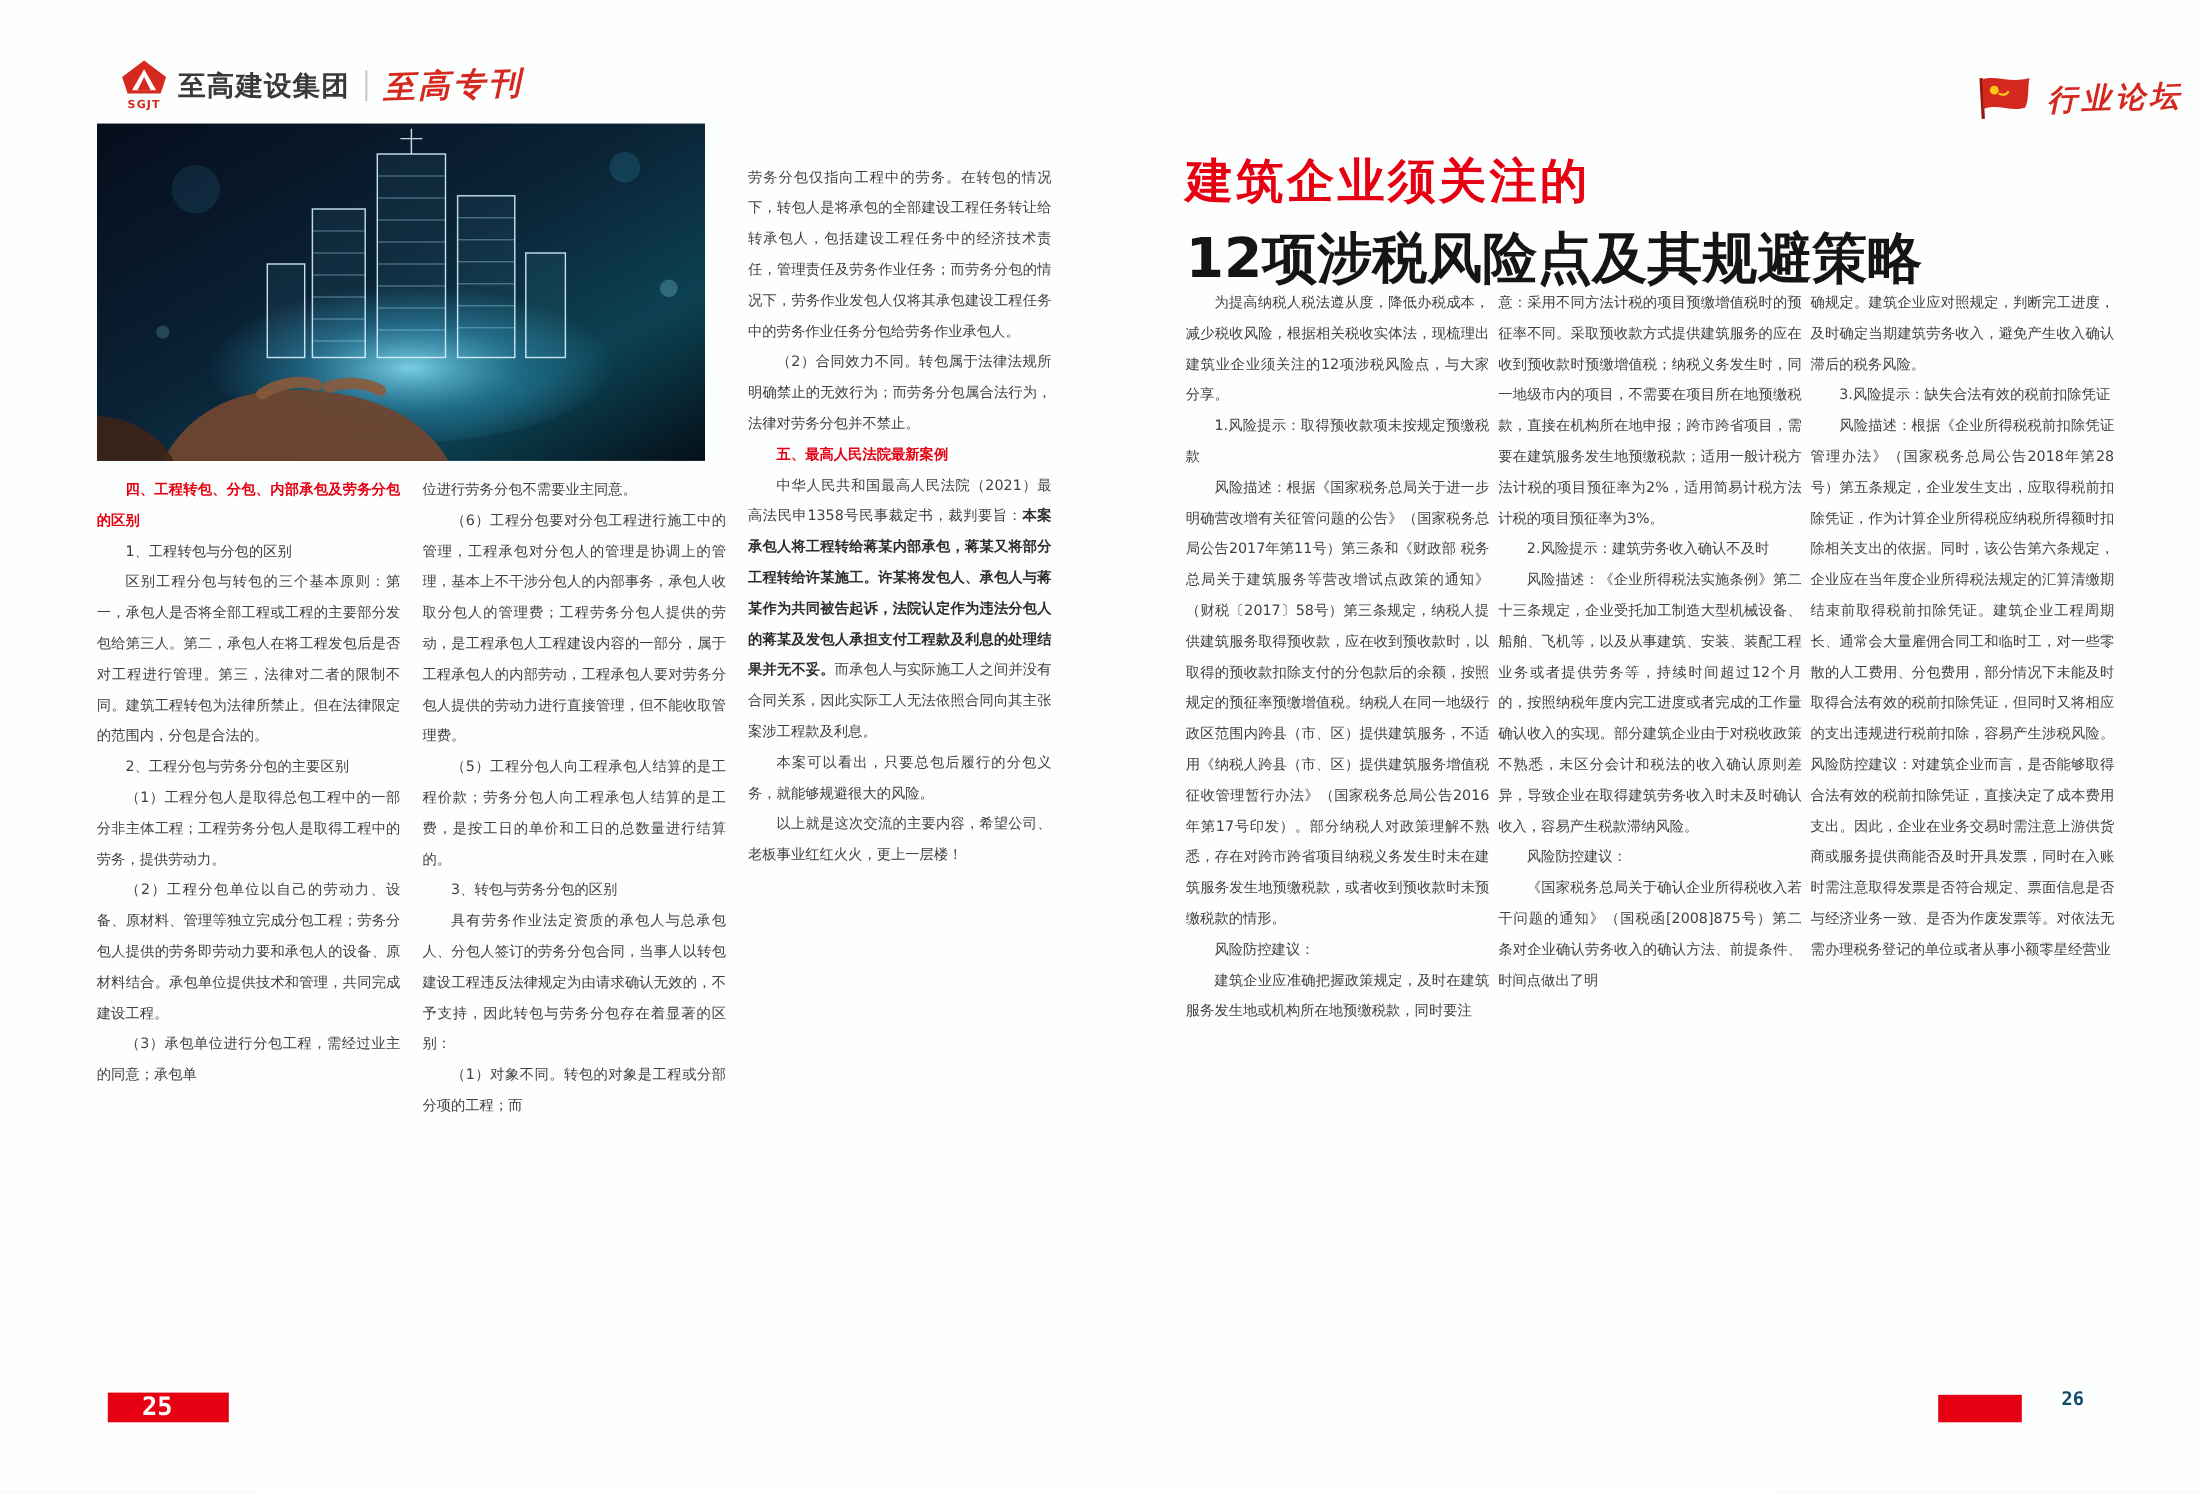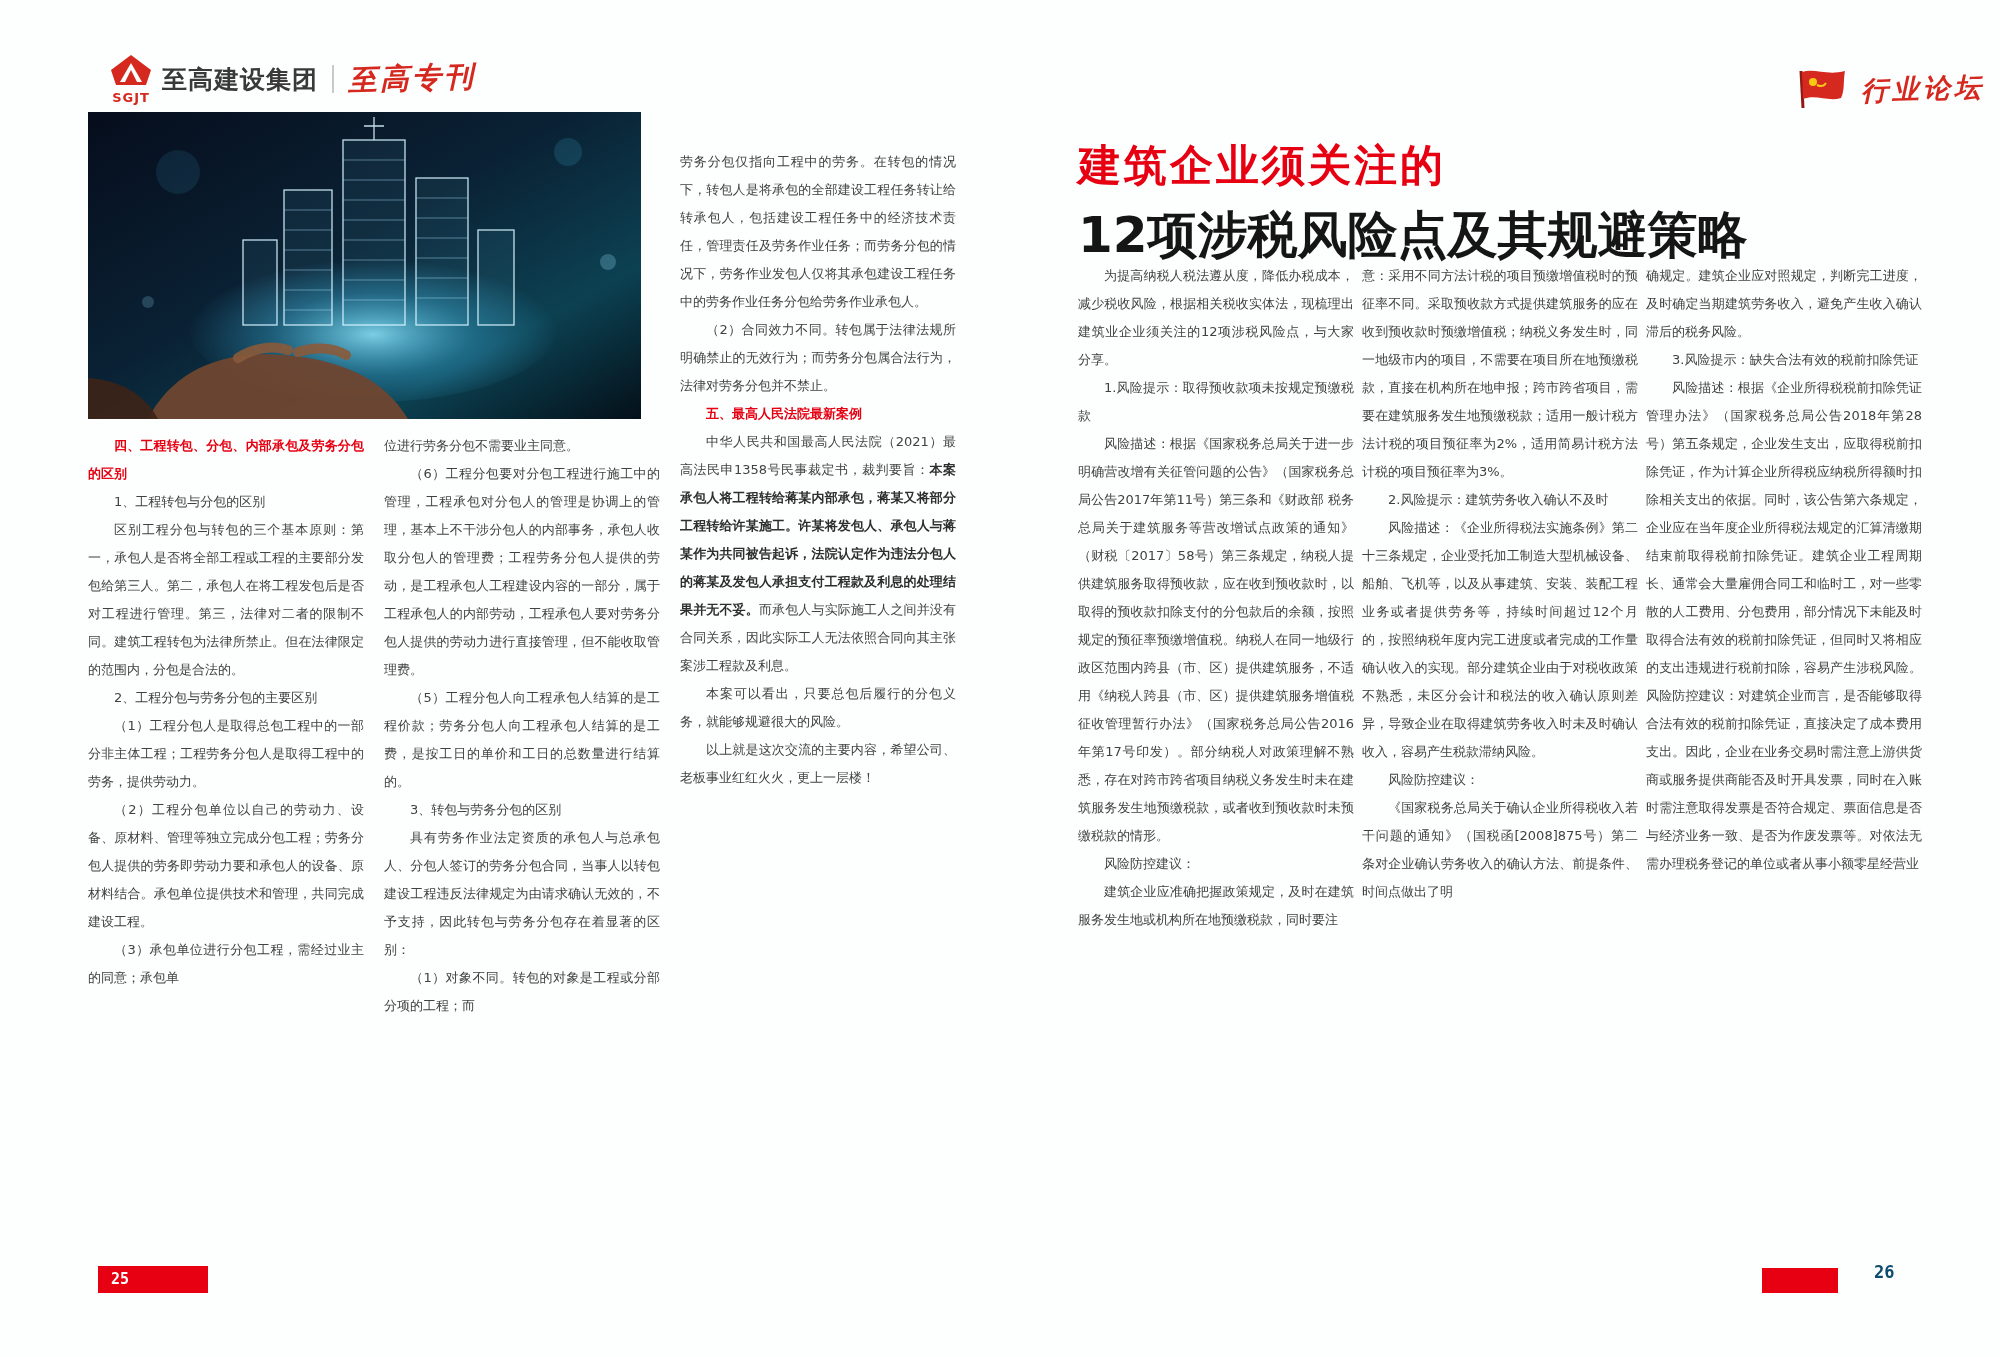--- a/index.html
+++ b/index.html
@@ -6,21 +6,21 @@
   html,body { background:#e8e8e8; }
   .spread {
     position:relative; width:2000px; height:1357px;
     background:#fcfffe; overflow:hidden;
     font-family:"DejaVu Sans","Liberation Sans",sans-serif;
     color:#3d3d3d;
   }
   
   .hdr-left { position:absolute; left:110px; top:54px; display:flex; align-items:center; gap:10px; }
   .logo-box { display:flex; flex-direction:column; align-items:center; }
-  .logo-caption { font-size:13px; color:#d5281e; font-weight:bold; letter-spacing:1px; line-height:1; margin-top:1px; }
+  .logo-caption { font-size:10px; color:#d5281e; font-weight:bold; letter-spacing:1px; line-height:1; margin-top:1px; }
   .brand-name { font-size:25px; font-weight:bold; color:#393939; letter-spacing:1px; }
   .hdr-divider { width:2px; height:28px; background:#c9c9c9; margin:0 4px; }
   .script-red { font-size:29px; font-weight:bold; font-style:italic; color:#d5281e; transform:rotate(-2deg); letter-spacing:3px; }
   .hdr-right { position:absolute; left:1795px; top:68px; display:flex; align-items:center; gap:10px; }
   .forum-label { font-size:27px; font-weight:bold; font-style:italic; color:#d5281e; letter-spacing:4px; transform:rotate(-2deg); }
   
   .photo { position:absolute; left:88px; top:112px; width:553px; height:307px; overflow:hidden; }
   
   .col { position:absolute; font-size:13px; line-height:28px; text-align:justify; overflow:hidden; color:#414141; }
   .col p { text-indent:2em; margin:0; }
@@ -32,22 +32,22 @@
   #l-col3 { left:680px; top:148px; width:276px; height:1150px; }
   #r-col1 { left:1078px; top:262px; width:276px; height:1034px; }
   #r-col2 { left:1362px; top:262px; width:276px; height:1034px; }
   #r-col3 { left:1646px; top:262px; width:276px; height:1034px; }
   
   .article-title { position:absolute; left:1078px; top:142px; width:860px; }
   .title-1 { font-size:43px; font-weight:bold; color:#e60012; letter-spacing:3px; line-height:1.1; }
   .title-2 { font-size:50px; font-weight:bold; color:#151515; letter-spacing:0px; line-height:1.15; margin-top:18px; }
   
   .pagenum-left { position:absolute; left:98px; top:1266px; width:110px; height:27px; background:#e60012;
-    color:#ffffff; font-family:"DejaVu Sans Mono","Liberation Mono",monospace; font-weight:bold; font-size:15px;
-    line-height:27px; padding-left:13px; }
+    color:#ffffff; font-family:"DejaVu Sans Mono","Liberation Mono",monospace; font-weight:bold; font-size:23px;
+    line-height:27px; padding-left:31px; }
   .pagenum-right-bar { position:absolute; left:1762px; top:1268px; width:76px; height:25px; background:#e60012; }
   .pagenum-right { position:absolute; left:1846px; top:1262px; color:#0c4a6e;
     font-family:"DejaVu Sans Mono","Liberation Mono",monospace; font-weight:bold; font-size:17px;margin-left:28px; }
 </style>
 </head>
 <body>
 
 <div class="spread">
 
   <div class="hdr-left">

